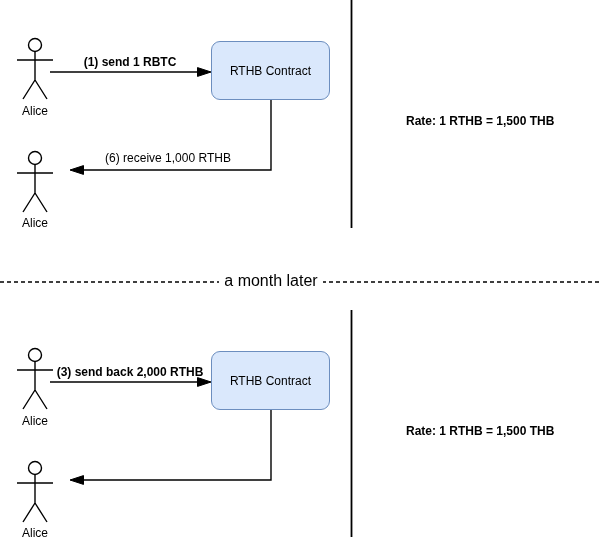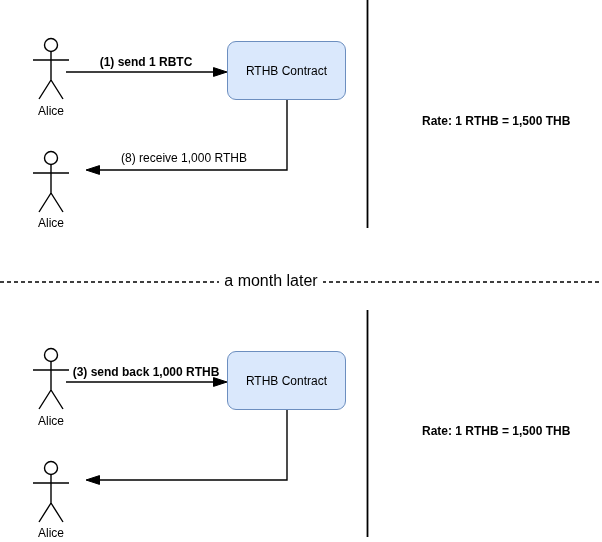--- a/index.html
+++ b/index.html
@@ -1,21 +1,21 @@
 <!DOCTYPE html>
 <html><head>
 <meta charset="utf-8">
 <style>
   html,body { margin:0; padding:0; background:#fff; }
   .canvas {
     position:relative; width:602px; height:542px; background:#ffffff;
     font-family:"Liberation Sans","DejaVu Sans",sans-serif; color:#000;
     overflow:hidden;
   }
-  .panel { position:absolute; left:16px; width:578px; height:230px; }
+  .panel { position:absolute; left:0; width:578px; height:230px; }
   .panel.p1 { top:0; }
   .panel.p2 { top:310px; }
   .shapes { position:absolute; left:0; top:0; }
   .contract {
     position:absolute; left:211px; top:41px; width:119px; height:59px;
     box-sizing:border-box; background:#dae8fc; border:1px solid #6c8ebf;
     border-radius:9px; display:flex; align-items:center; justify-content:center;
     font-size:12px;
   }
   .lbl { position:absolute; font-size:12px; line-height:14px; text-align:center; }
@@ -61,21 +61,21 @@
         <path d="M271 100 V170 H83.5" stroke="#000" stroke-width="1.4" fill="none"></path>
         <path d="M70 170 L83.5 165.6 L83.5 174.4 Z" fill="#000" stroke="#000"></path>
       </g>
 
       <line x1="351.5" y1="0" x2="351.5" y2="228" stroke="#000" stroke-width="1.8"></line>
     </svg>
 
     <div class="contract">RTHB Contract</div>
 
     <div class="lbl send-lbl">(1) send 1 RBTC</div>
-    <div class="lbl recv-lbl">(8) receive 1,000 RTHB</div>
+    <div class="lbl recv-lbl">(6) receive 1,000 RTHB</div>
     <div class="lbl alice-top">Alice</div>
     <div class="lbl alice-bot">Alice</div>
     <div class="rate">Rate: 1 RTHB = 1,500 THB</div>
   </div>
 
   <svg class="divider-svg" width="602" height="4">
     <line x1="0" y1="2" x2="602" y2="2" stroke="#000" stroke-width="1.6" stroke-dasharray="4 3"></line>
   </svg>
   <div class="divider-label">
     <span>a month later</span>
@@ -102,19 +102,19 @@
       <g>
         <path d="M271 100 V170 H83.5" stroke="#000" stroke-width="1.4" fill="none"></path>
         <path d="M70 170 L83.5 165.6 L83.5 174.4 Z" fill="#000" stroke="#000"></path>
       </g>
 
       <line x1="351.5" y1="0" x2="351.5" y2="227" stroke="#000" stroke-width="1.8"></line>
     </svg>
 
     <div class="contract">RTHB Contract</div>
 
-    <div class="lbl send-lbl">(3) send back 1,000 RTHB</div>
+    <div class="lbl send-lbl">(3) send back 2,000 RTHB</div>
     <div class="lbl alice-top">Alice</div>
     <div class="lbl alice-bot">Alice</div>
     <div class="rate">Rate: 1 RTHB = 1,500 THB</div>
   </div>
 
 </div>
 
 </body></html>

